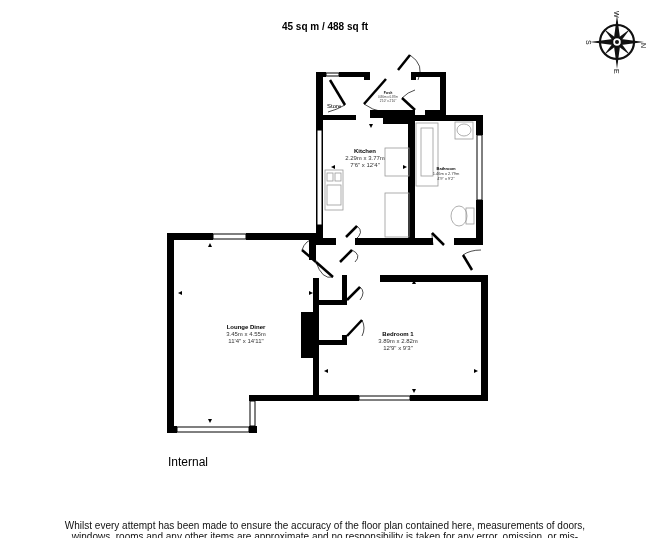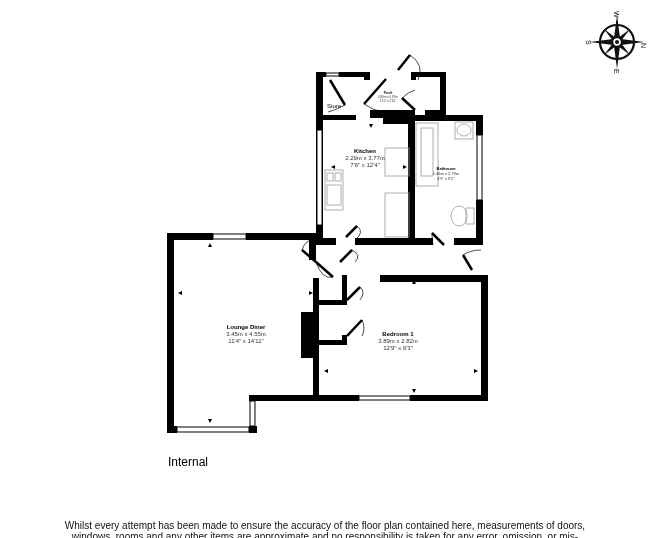--- a/index.html
+++ b/index.html
@@ -12,20 +12,21 @@
   .room-label.small { font-size: 4px; line-height: 5px; }
   .room-label.tiny { font-size: 3px; line-height: 4px; }
   .floor-title { position: absolute; left: 168px; top: 455px; font-size: 12px; }
   .disclaimer { position: absolute; left: 60px; width: 530px; top: 489px; text-align: center; font-size: 10px; line-height: 10.5px; color: #111; margin-top: 32px; }
   .store-label { position: absolute; left: 327px; top: 103px; font-size: 6px; }
 </style>
 </head>
 <body>
 
 <div class="area-header">
+  <div>45 sq m / 488 sq ft</div>
 </div>
 
 <svg class="compass" viewBox="0 0 64 72">
   <g transform="translate(33,38)">
     <circle r="17" fill="none" stroke="#111" stroke-width="2.2"></circle>
     <g fill="#111">
       <polygon points="0,-27 3,-4 0,0 -3,-4"></polygon>
       <polygon points="0,27 3,4 0,0 -3,4"></polygon>
       <polygon points="-27,0 -4,-3 0,0 -4,3"></polygon>
       <polygon points="27,0 4,-3 0,0 4,3"></polygon>

